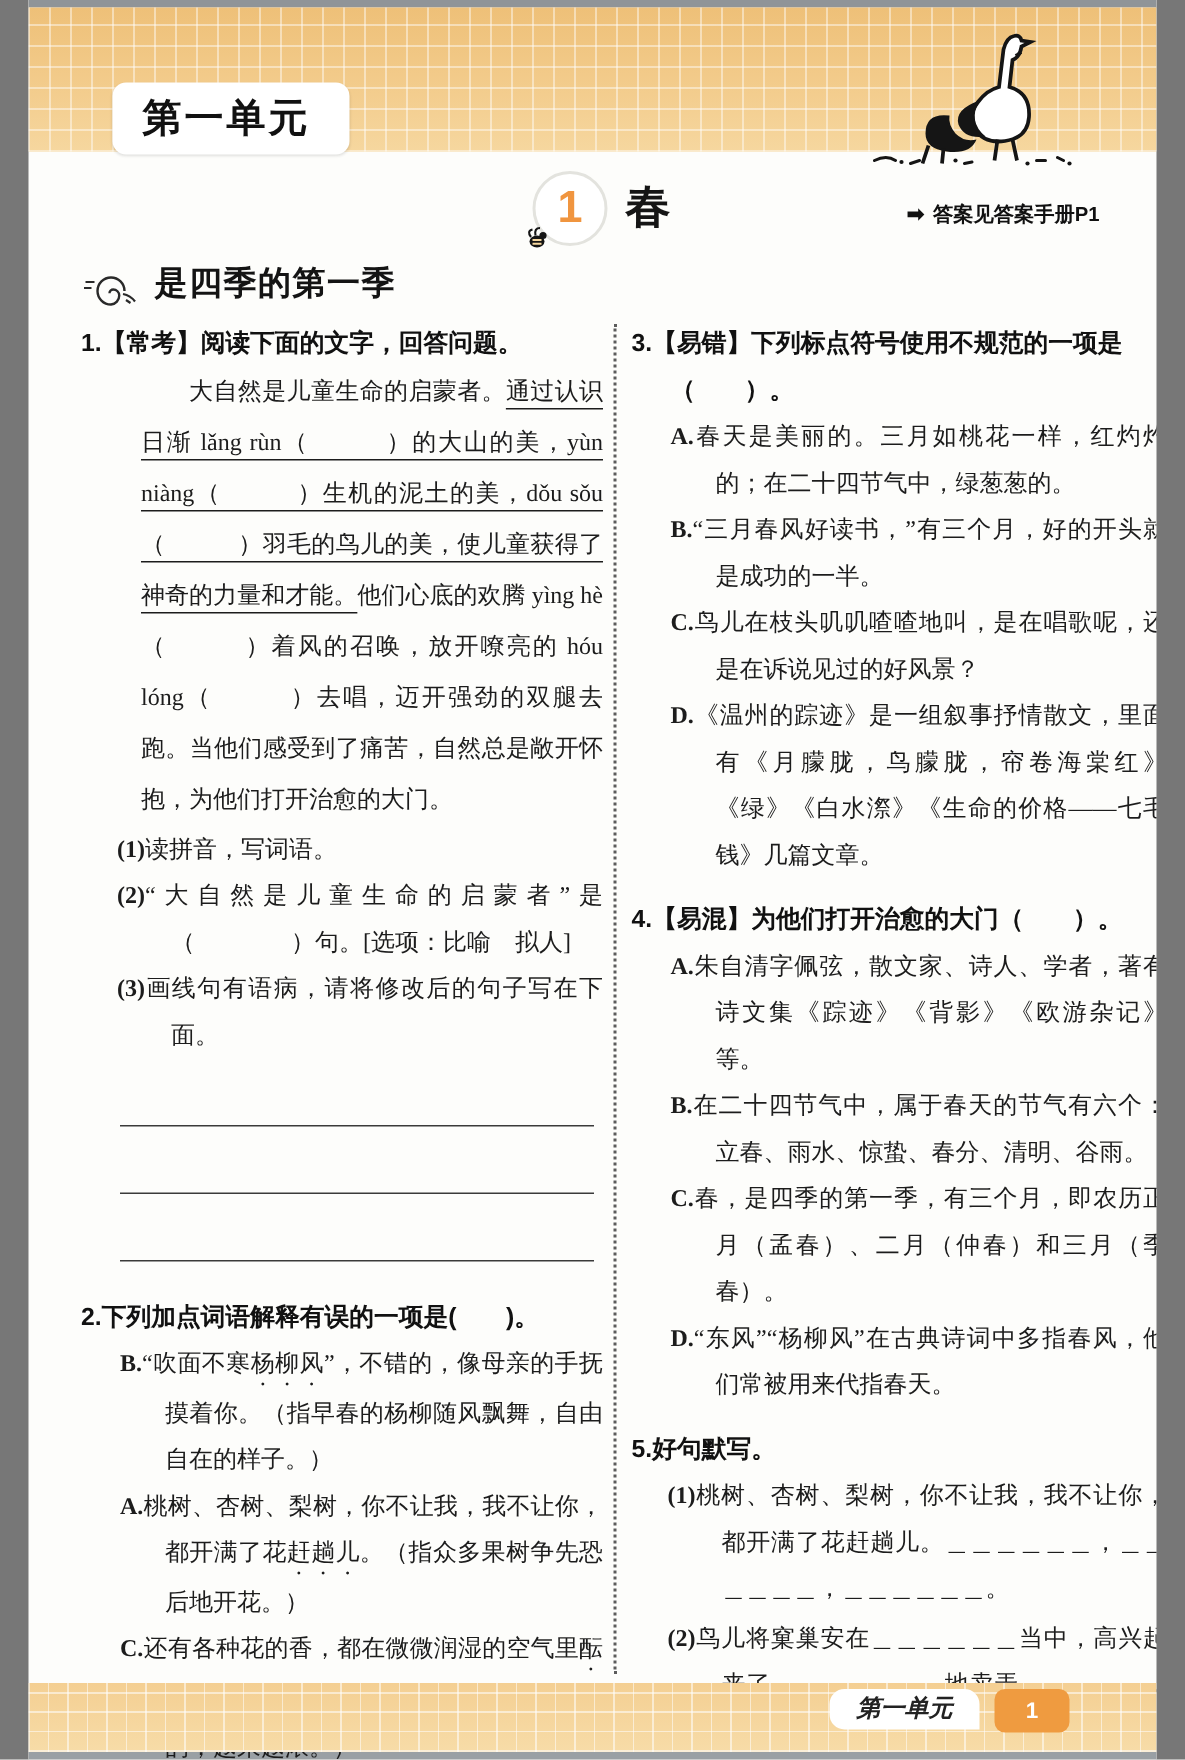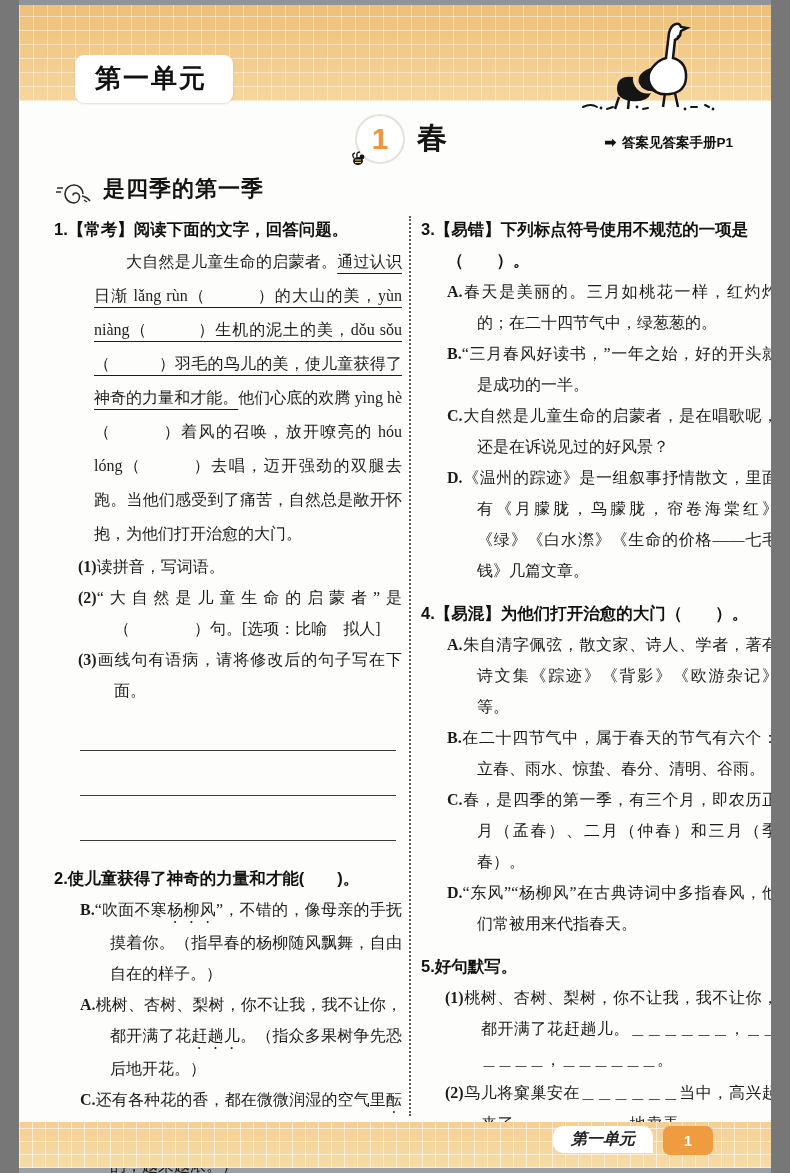--- a/index.html
+++ b/index.html
@@ -178,35 +178,35 @@
       <div class="sub"><span class="sub-label">(1)</span><span>读拼音，写词语。</span></div>
       <div class="sub"><span class="sub-label">(2)</span><span>“大自然是儿童生命的启蒙者”是（　　　　）句。[选项：比喻　拟人]</span></div>
       <div class="sub"><span class="sub-label">(3)</span><span>画线句有语病，请将修改后的句子写在下面。</span></div>
 
       <div class="ans-line"></div>
       <div class="ans-line"></div>
       <div class="ans-line"></div>
     </div>
 
     <div class="qblock" style="margin-top:22px;">
-      <div class="stem"><span>2.</span><span>使儿童获得了神奇的力量和才能(　　)。</span></div>
+      <div class="stem"><span>2.</span><span>下列加点词语解释有误的一项是(　　)。</span></div>
       <div class="opt"><span class="opt-label">B.</span><span>“吹面不寒</span><span class="em-dot">杨柳风</span><span>”，不错的，像母亲的手抚摸着你。（指早春的杨柳随风飘舞，自由自在的样子。）</span></div>
       <div class="opt"><span class="opt-label">A.</span><span>桃树、杏树、梨树，你不让我，我不让你，都开满了花</span><span class="em-dot">赶趟儿</span><span>。（指众多果树争先恐后地开花。）</span></div>
       <div class="opt"><span class="opt-label">C.</span><span>还有各种花的香，都在微微润湿的空气里</span><span class="em-dot">酝酿</span><span>。（指各种气息在空气里，像发酵似的，越来越浓。）</span></div>
 
     </div>
   </div>
 
   <div class="col col-right">
 
     <div class="qblock">
       <div class="stem"><span>3.</span><span>【易错】下列标点符号使用不规范的一项是（　　）。</span></div>
       <div class="opt"><span class="opt-label">A.</span><span>春天是美丽的。三月如桃花一样，红灼灼的；在二十四节气中，绿葱葱的。</span></div>
-      <div class="opt"><span class="opt-label">B.</span><span>“三月春风好读书，”一年之始，好的开头就是成功的一半。</span></div>
-      <div class="opt"><span class="opt-label">C.</span><span>大自然是儿童生命的启蒙者，是在唱歌呢，还是在诉说见过的好风景？</span></div>
+      <div class="opt"><span class="opt-label">B.</span><span>“三月春风好读书，”有三个月，好的开头就是成功的一半。</span></div>
+      <div class="opt"><span class="opt-label">C.</span><span>鸟儿在枝头叽叽喳喳地叫，是在唱歌呢，还是在诉说见过的好风景？</span></div>
       <div class="opt"><span class="opt-label">D.</span><span>《温州的踪迹》是一组叙事抒情散文，里面有《月朦胧，鸟朦胧，帘卷海棠红》《绿》《白水漈》《生命的价格——七毛钱》几篇文章。</span></div>
     </div>
 
     <div class="qblock">
       <div class="stem"><span>4.</span><span>【易混】为他们打开治愈的大门（　　）。</span></div>
       <div class="opt"><span class="opt-label">A.</span><span>朱自清字佩弦，散文家、诗人、学者，著有诗文集《踪迹》《背影》《欧游杂记》等。</span></div>
       <div class="opt"><span class="opt-label">B.</span><span>在二十四节气中，属于春天的节气有六个：立春、雨水、惊蛰、春分、清明、谷雨。</span></div>
       <div class="opt"><span class="opt-label">C.</span><span>春，是四季的第一季，有三个月，即农历正月（孟春）、二月（仲春）和三月（季春）。</span></div>
       <div class="opt"><span class="opt-label">D.</span><span>“东风”“杨柳风”在古典诗词中多指春风，他们常被用来代指春天。</span></div>
     </div>

